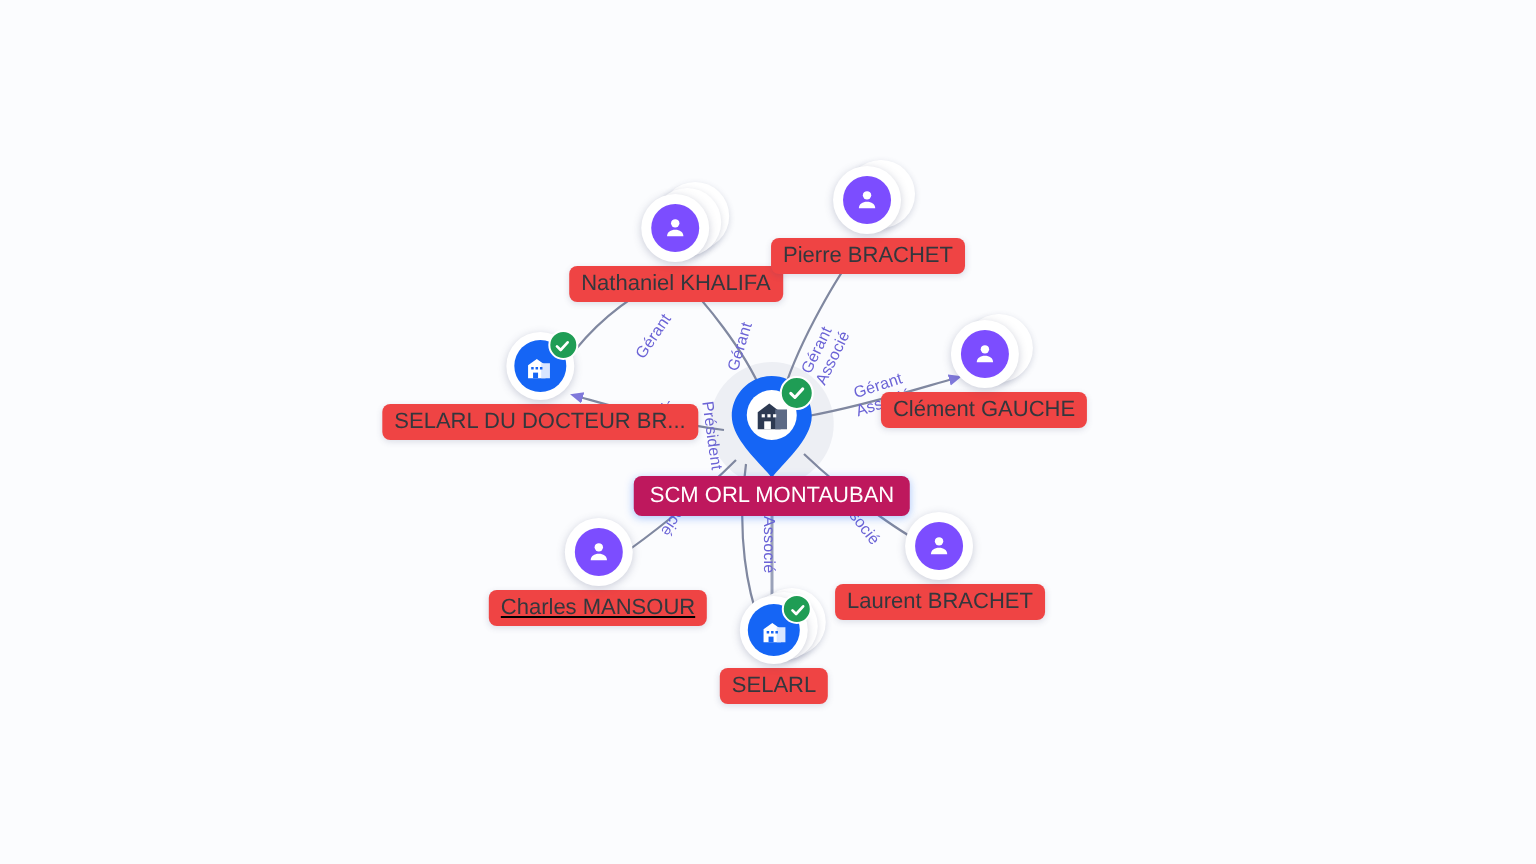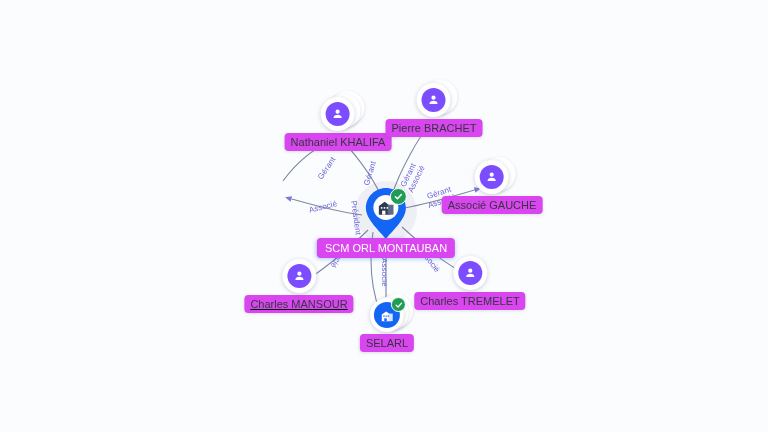--- a/index.html
+++ b/index.html
@@ -147,31 +147,31 @@
     top: 2px;
     display: flex;
     align-items: center;
     justify-content: center;
     z-index: 6;
   }
 
   
   .label {
     margin-top: 2px;
-    background: #d946ef;
+    background: #ef4444;
     color: #33373d;
     font-size: 11px;
     line-height: 14px;
     padding: 2px 6px;
     border-radius: 4px;
     white-space: nowrap;
     box-shadow: 0 1px 3px rgba(60,70,110,0.16);
   }
   .label-center {
-    background: #d946ef;
+    background: #be185d;
     color: #ffffff;
     font-size: 11px;
     line-height: 14px;
     padding: 3px 8px;
     border-radius: 4px;
     white-space: nowrap;
     box-shadow: 0 1px 4px rgba(21,101,245,0.35);
     margin-top: -4px;
     position: relative;
     z-index: 7;
@@ -283,35 +283,35 @@
       <div class="stack-c" style="left:7px; top:-3px;"></div>
       <div class="disc">
         <div class="person-badge">
           <svg width="14" height="14" viewBox="0 0 24 24" fill="#ffffff">
             <circle cx="12" cy="8" r="3.6"></circle>
             <path d="M5 19c0-3.6 3.2-5.6 7-5.6s7 2 7 5.6z"></path>
           </svg>
         </div>
       </div>
     </div>
-    <div class="label">Associé GAUCHE</div>
+    <div class="label">Clément GAUCHE</div>
   </div>
 
   <div class="node" style="left:470px; top:283px;">
     <div class="avatar-wrap">
       <div class="disc">
         <div class="person-badge">
           <svg width="14" height="14" viewBox="0 0 24 24" fill="#ffffff">
             <circle cx="12" cy="8" r="3.6"></circle>
             <path d="M5 19c0-3.6 3.2-5.6 7-5.6s7 2 7 5.6z"></path>
           </svg>
         </div>
       </div>
     </div>
-    <div class="label">Charles TREMELET</div>
+    <div class="label">Laurent BRACHET</div>
   </div>
 
   <div class="node" style="left:387px; top:325px;">
     <div class="avatar-wrap">
       <div class="stack-c" style="left:9px; top:-4px;"></div>
       <div class="stack-c" style="left:5px; top:-2px;"></div>
       <div class="disc">
         <div class="company-badge">
           <svg width="15" height="15" viewBox="0 0 24 24" fill="#ffffff">
             <path d="M3 21V10.5L10 5.5l7 5V21H3z" fill="#ffffff"></path>
@@ -339,20 +339,42 @@
           <svg width="14" height="14" viewBox="0 0 24 24" fill="#ffffff">
             <circle cx="12" cy="8" r="3.6"></circle>
             <path d="M5 19c0-3.6 3.2-5.6 7-5.6s7 2 7 5.6z"></path>
           </svg>
         </div>
       </div>
     </div>
     <div class="label">Charles MANSOUR</div>
   </div>
 
+  <div class="node" style="left:270px; top:193px;">
+    <div class="avatar-wrap">
+      <div class="disc">
+        <div class="company-badge">
+          <svg width="15" height="15" viewBox="0 0 24 24" fill="#ffffff">
+            <path d="M3 21V10.5L10 5.5l7 5V21H3z" fill="#ffffff"></path>
+            <rect x="13.5" y="9" width="7" height="12" fill="#d9e6ff"></rect>
+            <rect x="5.5" y="12" width="2" height="2" fill="#1565f5"></rect>
+            <rect x="9" y="12" width="2" height="2" fill="#1565f5"></rect>
+            <rect x="12.5" y="12" width="2" height="2" fill="#1565f5"></rect>
+            <rect x="7" y="16.5" width="4" height="4.5" fill="#1565f5"></rect>
+          </svg>
+        </div>
+        <div class="check">
+          <svg width="8" height="8" viewBox="0 0 24 24" fill="none" stroke="#ffffff" stroke-width="4" stroke-linecap="round" stroke-linejoin="round">
+            <path d="M4 12.5 L9.5 18 L20 6.5"></path>
+          </svg>
+        </div>
+      </div>
+    </div>
+    <div class="label">SELARL DU DOCTEUR BR...</div>
+  </div>
 
   <div class="center-node" style="left:386px; top:222px;">
     <div class="pin-wrap">
       <div class="halo"></div>
       <svg class="pin-svg" width="46" height="56" viewBox="0 0 46 56">
         <path d="M23 2 C12 2 3 11 3 22 C3 34 18 46 23 53 C28 46 43 34 43 22 C43 11 34 2 23 2 Z" fill="#1565f5"></path>
         <circle cx="23" cy="21.5" r="12.5" fill="#ffffff"></circle>
       </svg>
       <div class="pin-icon">
         <svg width="19" height="19" viewBox="0 0 24 24">

